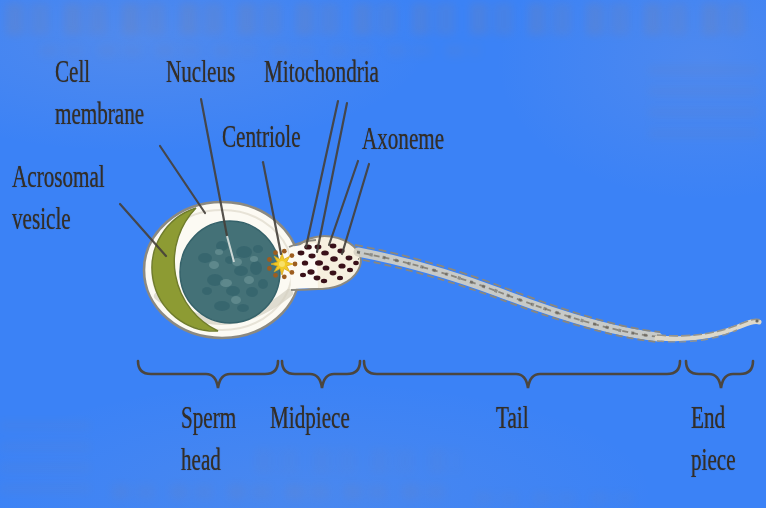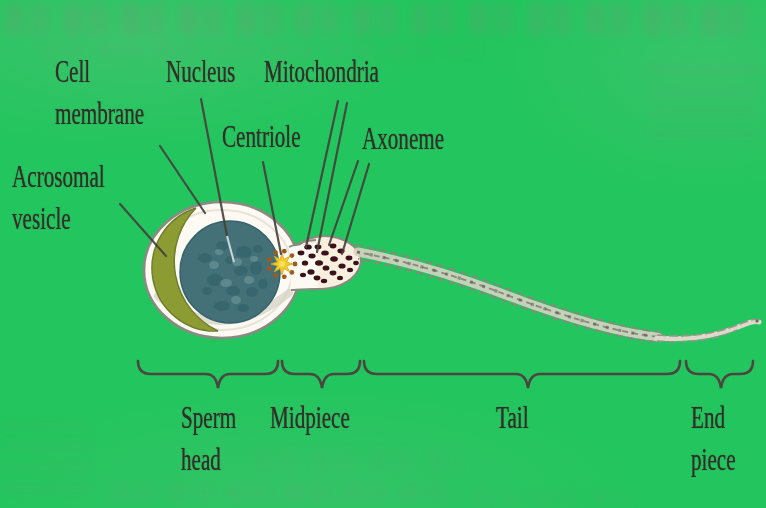--- a/index.html
+++ b/index.html
@@ -1,20 +1,20 @@
 <!DOCTYPE html>
 <html><head>
 <meta charset="utf-8">
 <style>
   html,body{margin:0;padding:0;}
   #stage{
     position:relative;
     width:766px;height:508px;
     overflow:hidden;
-    background:#22c55e;
+    background:#3b82f6;
     font-family:"Liberation Serif","DejaVu Serif",serif;
   }
   
   #stage::before{
     content:"";position:absolute;inset:0;
     background:
       radial-gradient(ellipse 420px 160px at 18% 8%, rgba(212,186,184,.14), transparent 70%),
       radial-gradient(ellipse 300px 200px at 92% 12%, rgba(214,186,186,.12), transparent 70%),
       radial-gradient(ellipse 500px 160px at 40% 97%, rgba(205,185,175,.10), transparent 70%);
     pointer-events:none;

